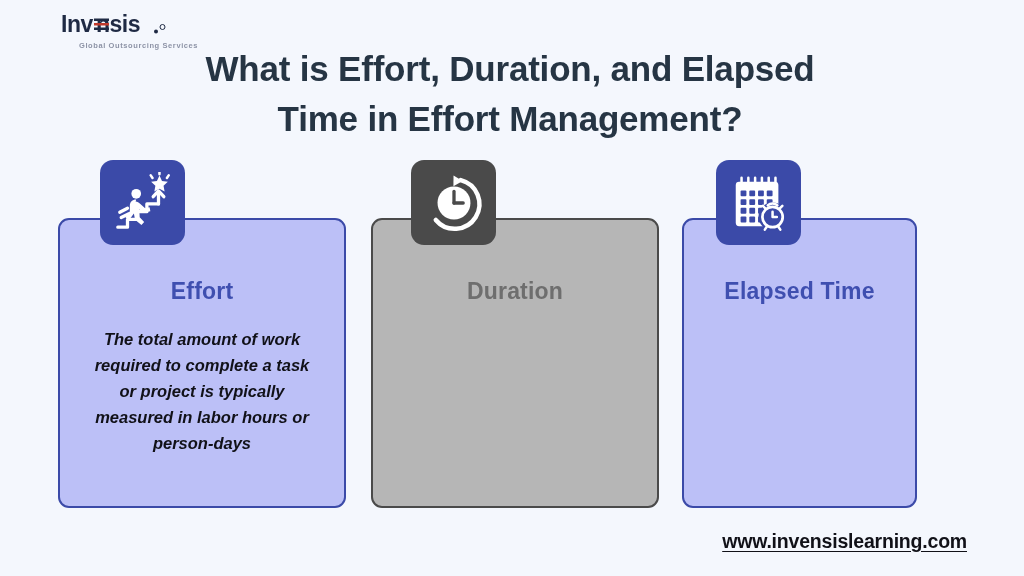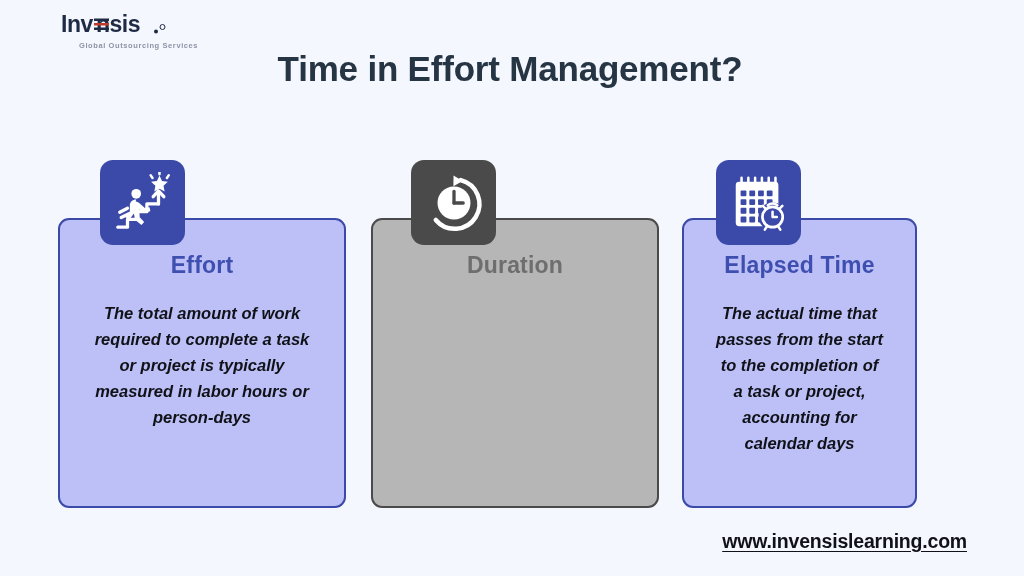--- a/index.html
+++ b/index.html
@@ -34,21 +34,21 @@
     position:absolute; top:0; height:290px;
     border-radius:11px; border:2.5px solid #3b4aa8;
     background:#bcc0f7;
     display:flex; flex-direction:column; align-items:center;
   }
   .card.c1 { left:58px;  width:288px; }
   .card.c2 { left:371px; width:288px; background:#b6b6b6; border-color:#4a4a4a;gap:48px; }
   .card.c3 { left:682px; width:235px; }
 
   .card-title {
-    margin-top:32px; font-size:23px; font-weight:bold;
+    margin-top:58px; font-size:23px; font-weight:bold;
     color:#3f4fb0; letter-spacing:.2px;
   }
   .card.c2 .card-title { color:#6e6e6e; }
 
   .card-body {
     margin-top:21px; padding:0 30px; text-align:center;
     font-size:16.5px; font-weight:bold; color:#111118;
     line-height:1.58;
     font-style:italic;
   }
@@ -86,37 +86,37 @@
       <rect x="66" y="13" width="30" height="5" fill="#1f2a44"></rect>
       <rect x="66" y="22" width="30" height="5" fill="#c0392b"></rect>
       <rect x="66" y="31" width="30" height="5" fill="#1f2a44"></rect>
       <circle cx="190" cy="39" r="4" fill="#1f2a44"></circle>
       <circle cx="203" cy="30" r="5" fill="none" stroke="#1f2a44" stroke-width="2"></circle>
     </svg>
     <div class="logo-tag">Global Outsourcing Services</div>
   </div>
 
   <div class="title">
+    <div>What is Effort, Duration, and Elapsed</div>
     <div>Time in Effort Management?</div>
   </div>
 
   <div class="cards">
 
     <div class="card c1">
       <div class="card-title">Effort</div>
       <div class="card-body">The total amount of work required to complete a task or project is typically measured in labor hours or person-days</div>
     </div>
 
     <div class="card c2">
       <div class="card-title">Duration</div>
     </div>
 
     <div class="card c3">
       <div class="card-title">Elapsed Time</div>
-      <div class="card-body">The actual time that passes from the start to the completion of a task or project, accounting for calendar days</div>
     </div>
   </div>
 
   <div class="icon-tile t1">
     <svg viewBox="0 0 64 64">
       <g fill="none" stroke="#ffffff" stroke-width="3.4" stroke-linecap="round" stroke-linejoin="round">
         <path d="M6 57h10V49h10V41h10V33h12"></path>
         <path d="M48 33V20"></path>
         <path d="M42.5 25.5 48 19.5l5.5 6"></path>
         <path d="M8 41.5l8-4M9.5 47l8-4"></path>

